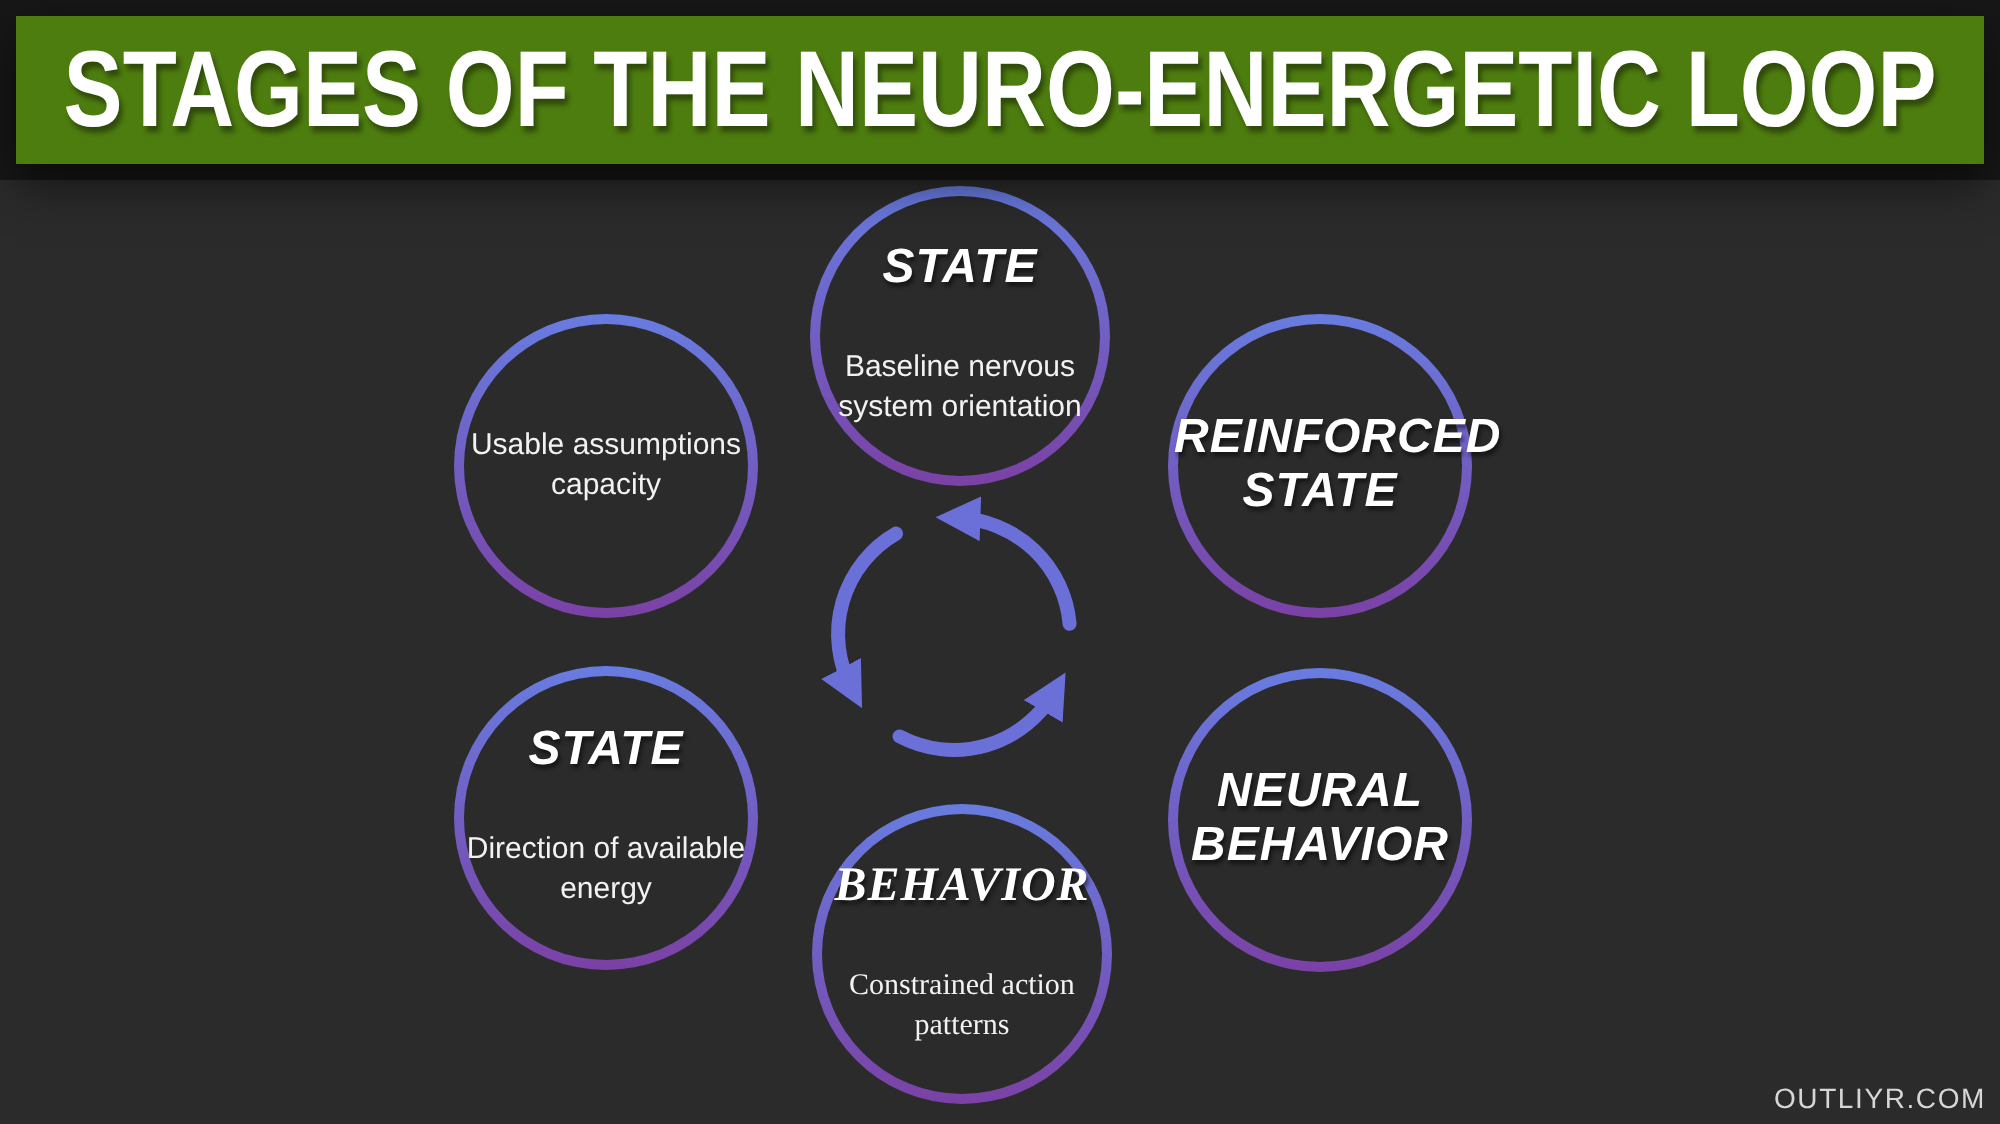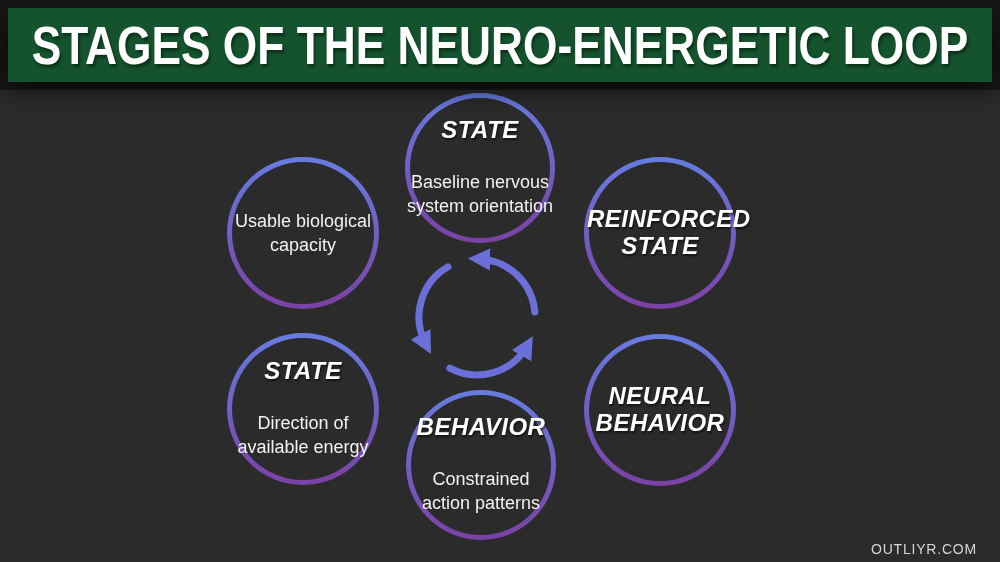--- a/index.html
+++ b/index.html
@@ -12,21 +12,21 @@
   }
 
   
   .header-zone {
     position:absolute; top:0; left:0; right:0; height:90px;
     background:#171717;
   }
 
   .header-band {
     position:absolute; top:8px; left:8px; right:8px; height:74px;
-    background:#14532d;
+    background:#4d7c0f;
     box-shadow:0 10px 22px rgba(0,0,0,0.55);
     display:flex; align-items:center; justify-content:center;
     z-index:2;
   }
   .page-title {
     display:inline-block;
     color:#ffffff;
     font-size:54px; font-weight:700;
     letter-spacing:0px;
     white-space:nowrap;
@@ -51,28 +51,28 @@
     gap:26px;
   }
   .node-title {
     color:#ffffff; font-weight:700; font-style:italic;
     font-size:24px; line-height:1.12; letter-spacing:0.5px;
     text-shadow:1px 2px 2px rgba(0,0,0,0.55);
     width:146px;
   }
   .node-title.two-line { font-size:24px; }
   .node-desc {
-    color:#f2f2f2; font-size:18px; line-height:1.35;
+    color:#f2f2f2; font-size:15px; line-height:1.35;
     width:150px;
   }
 
   .cycle-icon { position:absolute; left:402px; top:242px; width:150px; height:150px; z-index:0; }
 
   .watermark {
-    position:absolute; right:23px; bottom:5px;
+    position:absolute; right:7px; bottom:5px;
     color:#d6d6d6; font-size:14px; letter-spacing:0.8px;
     z-index:3;
     margin-top:32px;
   }
 </style>
 </head>
 <body>
 
 <div class="page">
 
@@ -106,35 +106,35 @@
       <div class="node-title two-line">REINFORCED STATE</div>
     </div>
   </div>
 
   <div class="node" style="left:584px; top:334px; width:152px; height:152px;">
     <div class="node-inner">
       <div class="node-title two-line">NEURAL BEHAVIOR</div>
     </div>
   </div>
 
-  <div class="node" style="left:406px; top:390px; width:150px; height:150px;">
+  <div class="node" style="left:406px; top:402px; width:150px; height:150px;font-family:Liberation Serif, serif;">
     <div class="node-inner">
       <div class="node-title">BEHAVIOR</div>
       <div class="node-desc">Constrained action patterns</div>
     </div>
   </div>
 
   <div class="node" style="left:227px; top:333px; width:152px; height:152px;">
     <div class="node-inner">
       <div class="node-title">STATE</div>
       <div class="node-desc">Direction of available energy</div>
     </div>
   </div>
 
   <div class="node" style="left:227px; top:157px; width:152px; height:152px;">
     <div class="node-inner">
-      <div class="node-desc">Usable biological capacity</div>
+      <div class="node-desc">Usable assumptions capacity</div>
     </div>
   </div>
 
   <div class="watermark">OUTLIYR.COM</div>
 
 </div>
 
 </body></html>

